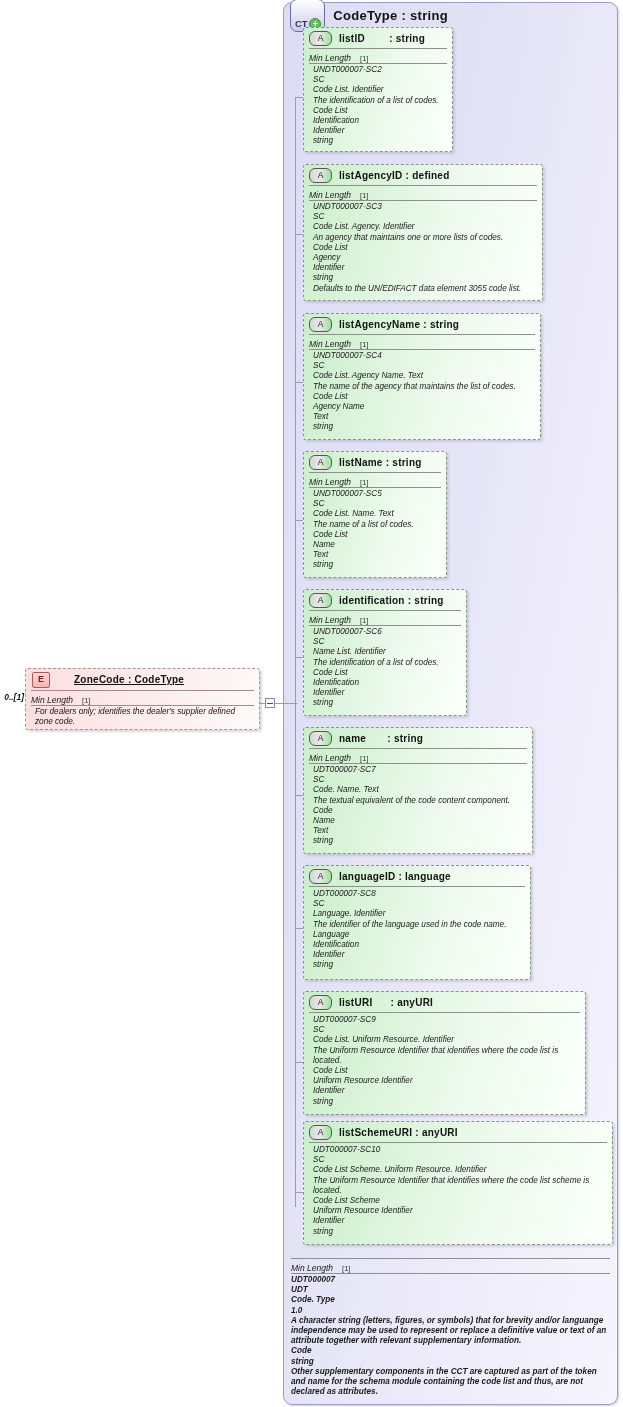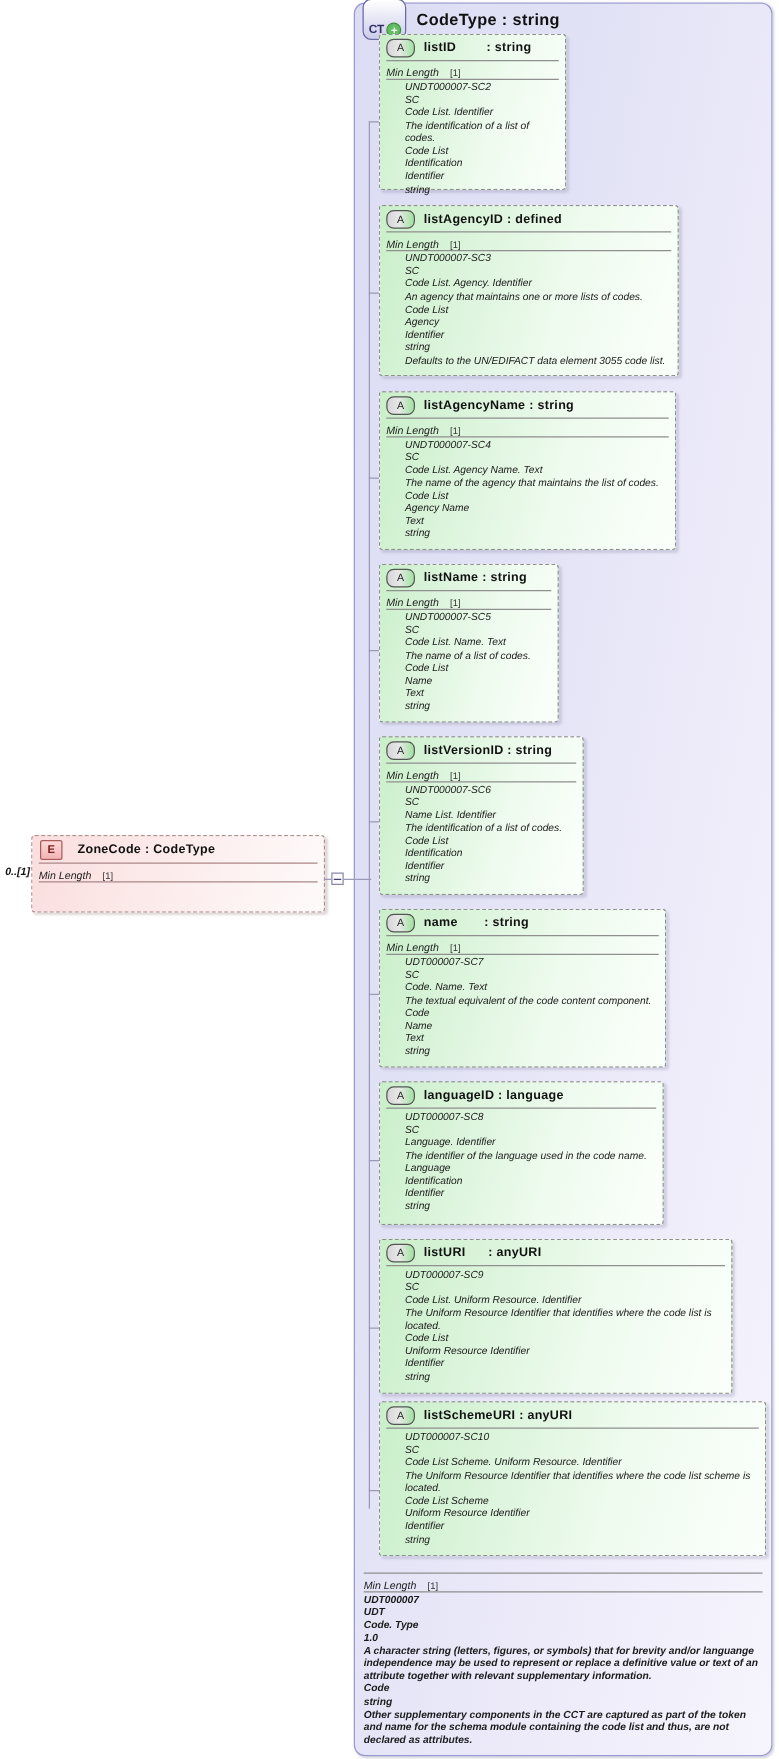--- a/index.html
+++ b/index.html
@@ -65,40 +65,40 @@
   }
   .minlen{
     position:relative;height:14px;margin:0 5px;
     border-top:1px solid #8f8f8f;border-bottom:1px solid #8f8f8f;
     display:flex;align-items:flex-end;
     font-size:8.5px;font-style:italic;color:#1a1a1a;
   }
   .minlen .ml-card{margin-left:9px;font-style:normal;font-size:7.5px;color:#333;}
   .noml{height:1px;margin:0 5px;border-top:1px solid #8f8f8f;}
   .lines{
-    padding:1px 5px 3px 20px;
+    padding:1px 5px 3px 9px;
     font-size:8.2px;font-style:italic;color:#1a1a1a;line-height:10.2px;
     white-space:pre-wrap;
   }
 
   
   #zonecode{
     position:absolute;left:25px;top:668px;width:235px;height:62px;
     box-sizing:border-box;border:1px dashed #b09090;border-radius:3px;
     background:linear-gradient(105deg,#fbdede 0%,#fce8e8 35%,#fdf2f2 70%,#fefafa 100%);
     box-shadow:2px 2px 2px rgba(150,130,130,.30);
   }
   #zonecode .attr-head{height:21px;padding-left:6px;}
   .e-badge{
     display:inline-flex;align-items:center;justify-content:center;
     width:16px;height:14px;border:1px solid #a85b5b;border-radius:2px;
     background:linear-gradient(#fdd9d9,#f3b4b4);
     font-size:9px;font-weight:bold;color:#7a2020;line-height:1;
   }
-  #zonecode .a-name{margin-left:12px;}
+  #zonecode .a-name{margin-left:24px;text-decoration:underline;}
   #zonecode .minlen{border-color:#a88;}
   #zonecode .lines{color:#201010;}
   #card{
     position:absolute;left:0px;top:692px;width:24px;
     font-size:8.5px;font-style:italic;font-weight:bold;color:#111;text-align:right;
   }
   
   #minus-box{
     position:absolute;left:265px;top:698px;width:10px;height:10px;
     border:1px solid #8a8aa8;background:#fbfbff;box-sizing:border-box;
@@ -212,21 +212,21 @@
 The name of a list of codes.
 Code List
 Name
 Text
 string</div>
   </div>
 
   <div class="attr" style="left:303px;top:589px;width:164px;height:127px;">
     <div class="attr-head">
       <span class="a-badge">A</span>
-      <span class="a-name">listVersionID : string</span>
+      <span class="a-name">identification : string</span>
     </div>
     <div class="minlen">
       <span>Min Length</span>
       <span class="ml-card">[1]</span>
     </div>
     <div class="lines">UNDT000007-SC6
 SC
 Name List. Identifier
 The identification of a list of codes.
 Code List
@@ -321,19 +321,20 @@
 
   <div id="zonecode">
     <div class="attr-head">
       <span class="e-badge">E</span>
       <span class="a-name">ZoneCode : CodeType</span>
     </div>
     <div class="minlen">
       <span>Min Length</span>
       <span class="ml-card">[1]</span>
     </div>
+    <div class="lines">For dealers only; identifies the dealer's supplier defined zone code.</div>
   </div>
 
   <div class="hline" style="left:260px;top:703px;width:6px;"></div>
   <div id="minus-box"></div>
   <div class="hline" style="left:275px;top:703px;width:22px;"></div>
 
 </div>
 
 </body></html>

